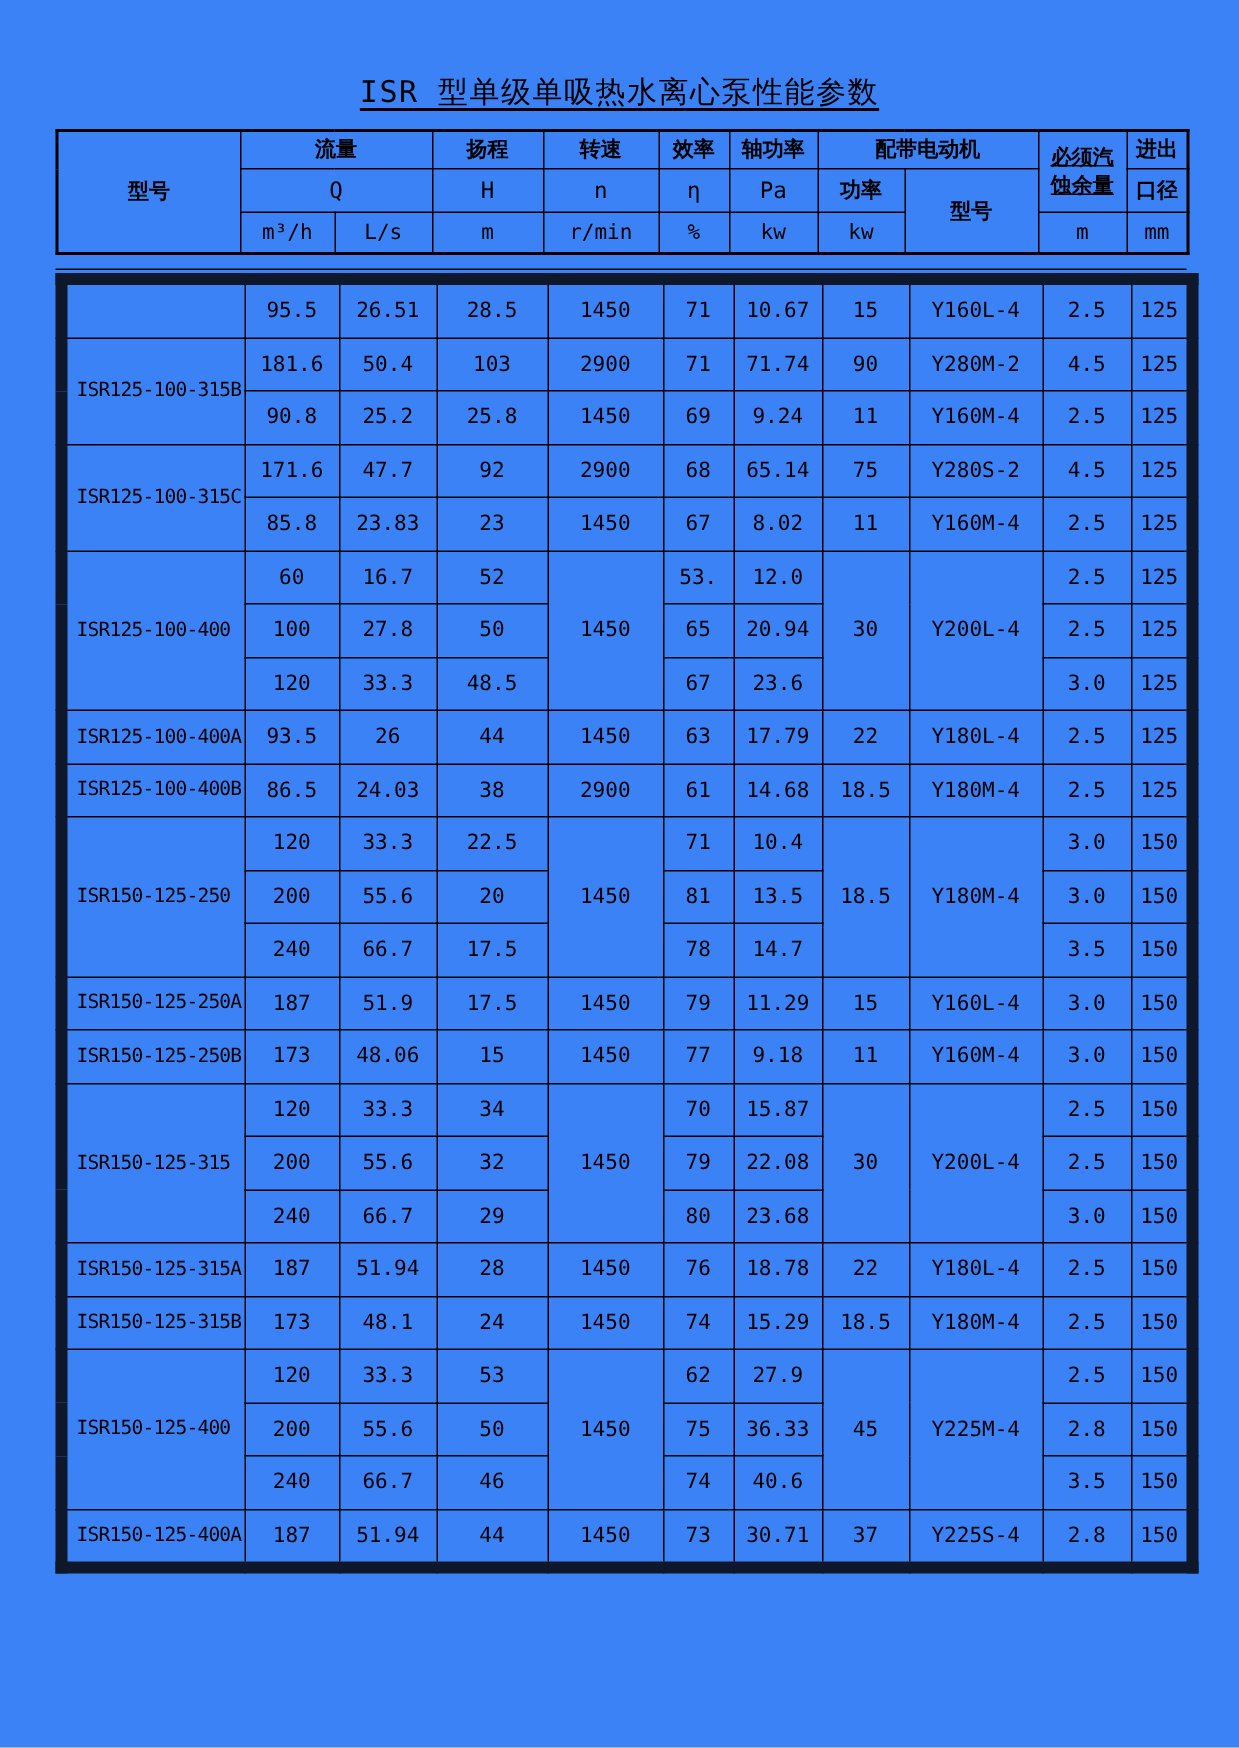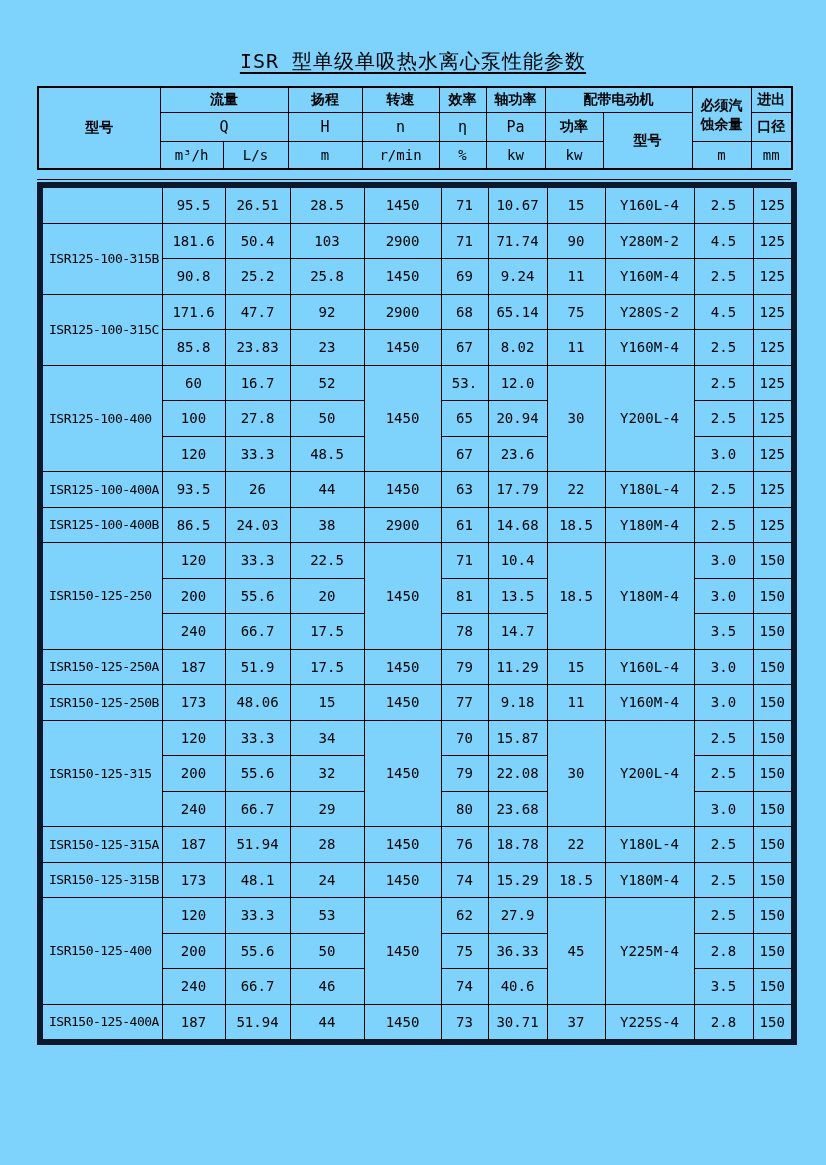--- a/index.html
+++ b/index.html
@@ -1,21 +1,21 @@
 <!DOCTYPE html>
 <html><head>
 <meta charset="utf-8">
 <style>
   html, body { margin: 0; padding: 0; background: #e8e8e8; }
   .sheet {
     position: relative;
     width: 826px;
     height: 1165px;
     margin: 0 auto;
-    background: #7dd3fc;
+    background: #3b82f6;
     color: #000;
     font-family: "DejaVu Sans Mono", "DejaVu Sans", "Liberation Sans", sans-serif;
     overflow: hidden;
   }
   .doc-title {
     margin: 0;
     padding-top: 48px;
     text-align: center;
     font-size: 20px;
     font-weight: normal;
@@ -28,31 +28,31 @@
   table { border-collapse: collapse; table-layout: fixed; width: 754px; }
   td, th { border: 1.5px solid #000; padding: 0; text-align: center;
            vertical-align: middle; font-weight: normal; overflow: hidden;
            white-space: nowrap; }
 
   
   .head-table { border: 2px solid #000; }
   .head-table .lbl { font-weight: bold; font-size: 14px; }
   .head-table .sym { font-size: 15px; }
   .head-table .unit { font-size: 14px; }
-  .head-table .two-line { line-height: 1.3; white-space: normal; }
+  .head-table .two-line { line-height: 1.3; white-space: normal; text-decoration: underline; }
   .hr1 td, .hr1 th { height: 24px; margin-top: 12px; }
   .hr2 td, .hr2 th { height: 28px; }
   .hr3 td, .hr3 th { height: 26px; }
 
   
   .gap { height: 9px; }
   .thin-rule { border-top: 1.5px solid #000; height: 2px; }
 
   
-  .body-table { border: 6px solid #0f172a; }
+  .body-table { border: 8px solid #0f172a; }
   .body-table td { height: 34.5px; font-size: 14px; }
   .body-table td.model { text-align: left; padding-left: 6px; font-size: 13px;
                          letter-spacing: -0.5px; }
 </style>
 </head>
 <body>
 
 <div class="sheet">
 
   <h1 class="doc-title">ISR 型单级单吸热水离心泵性能参数</h1>

